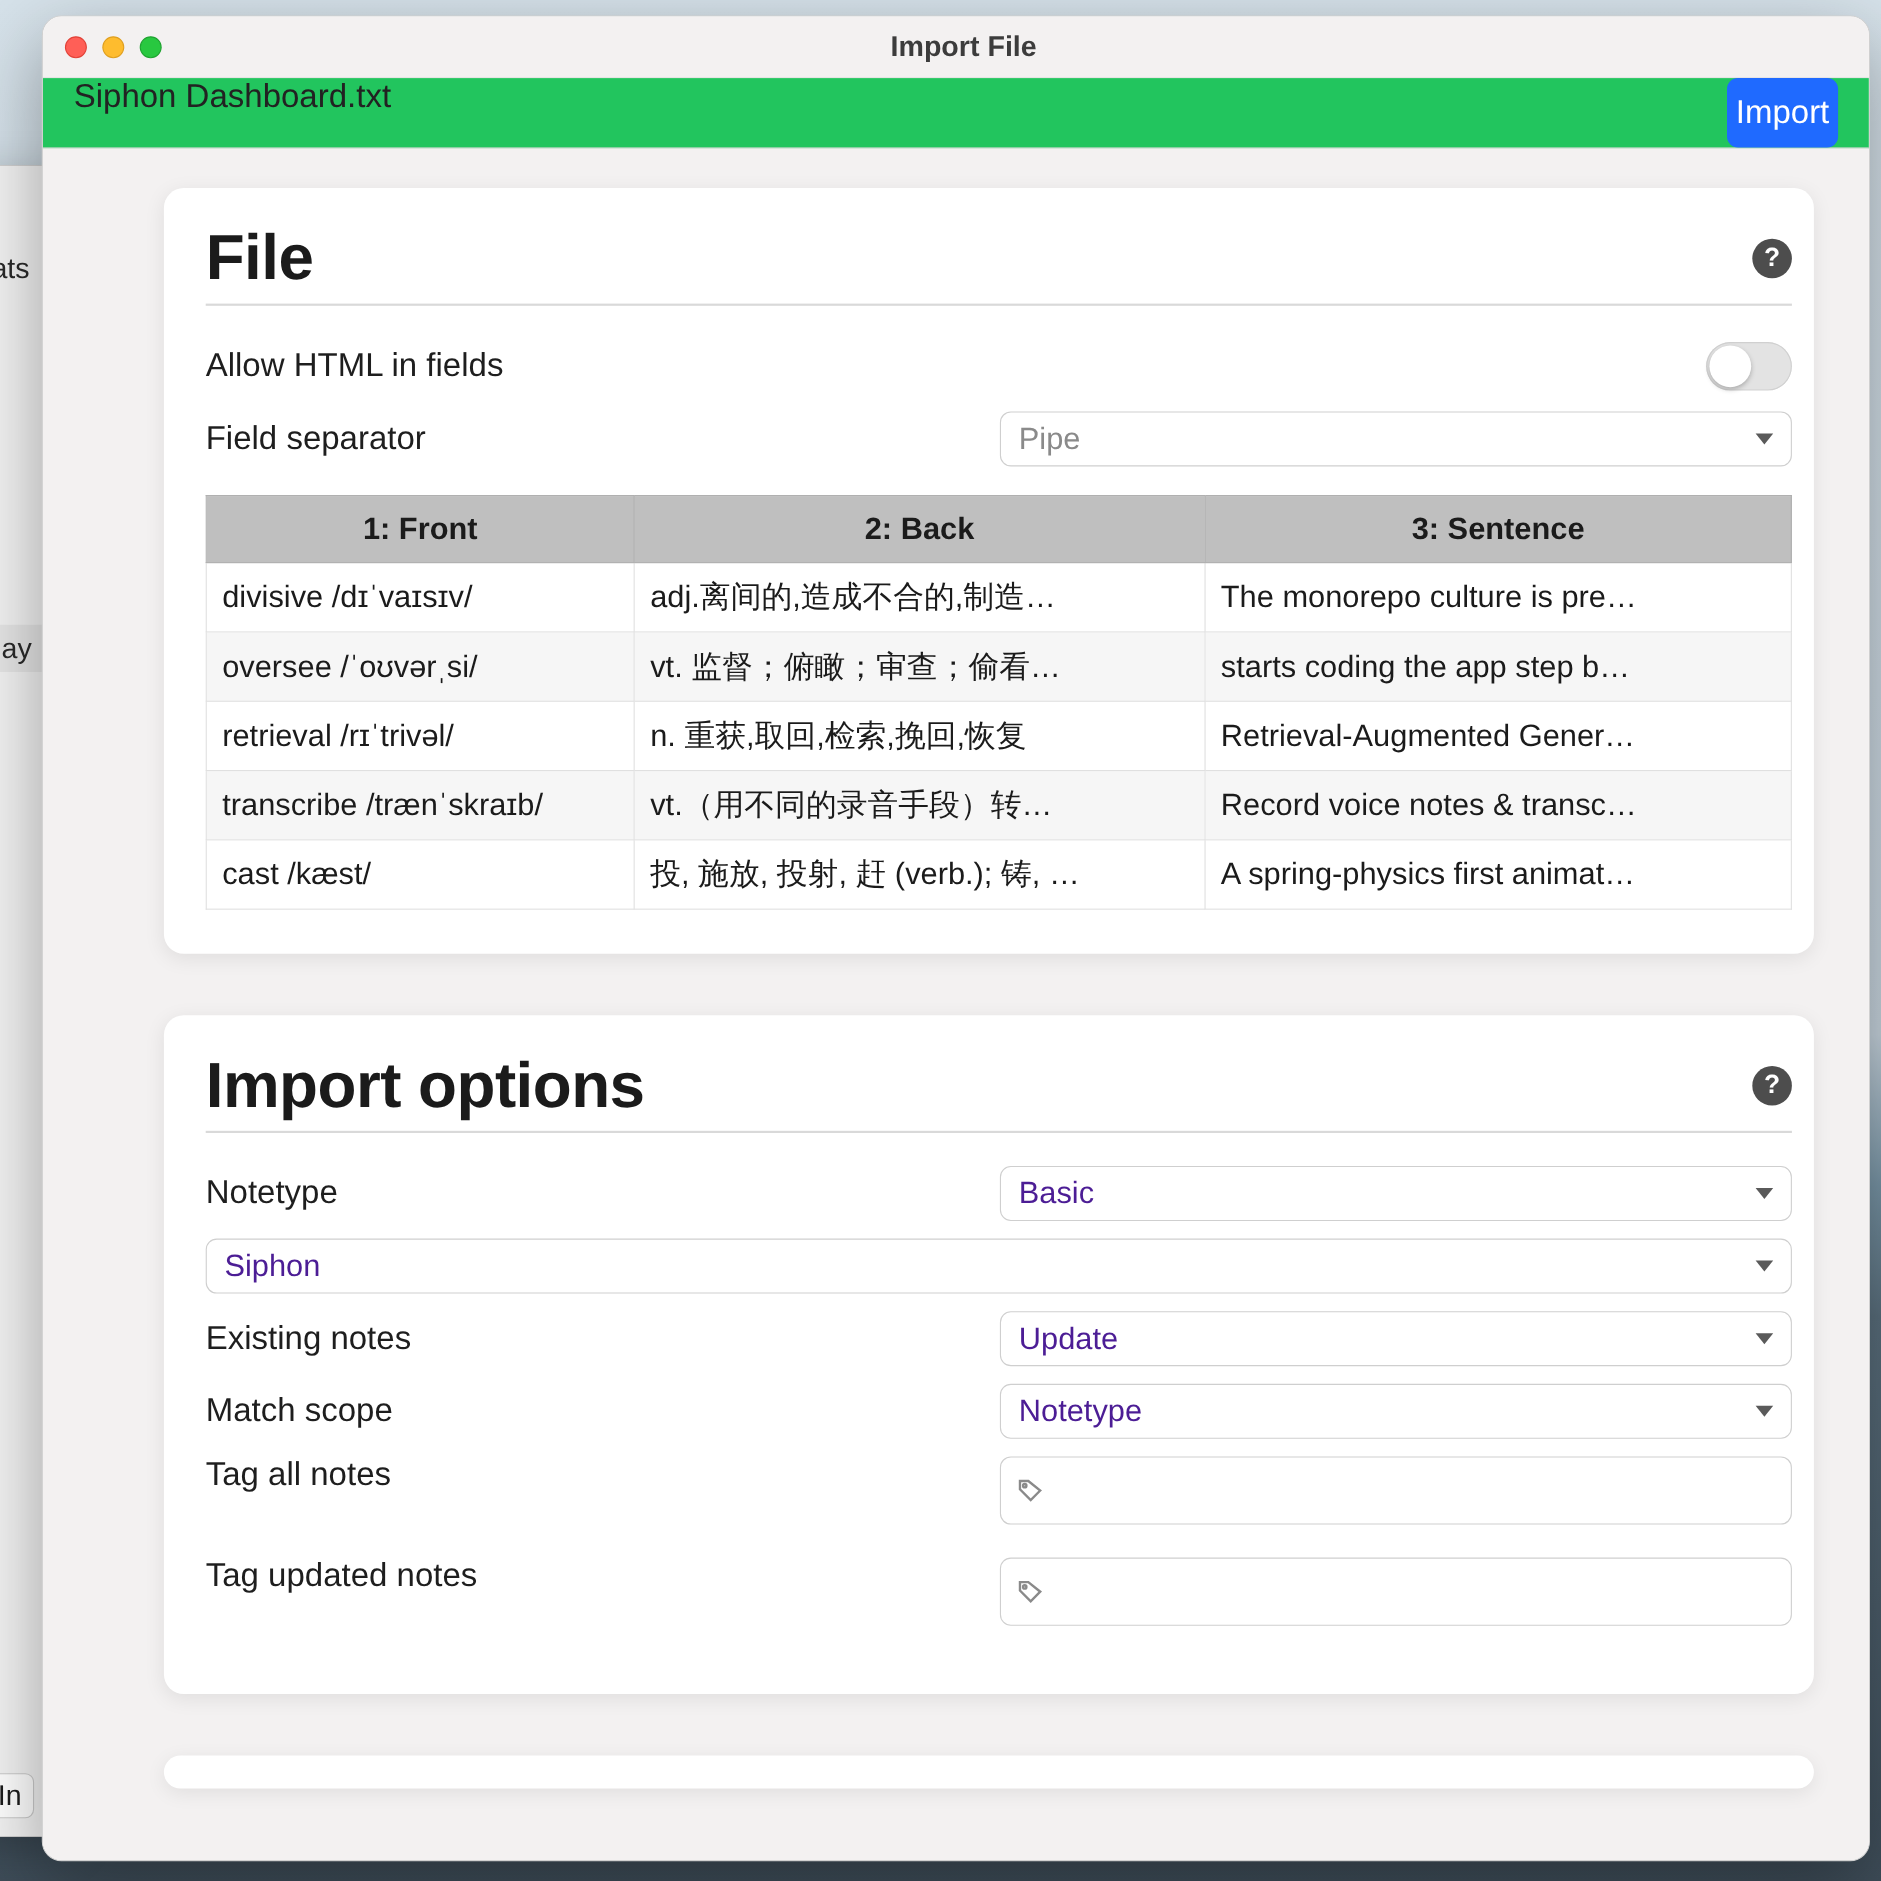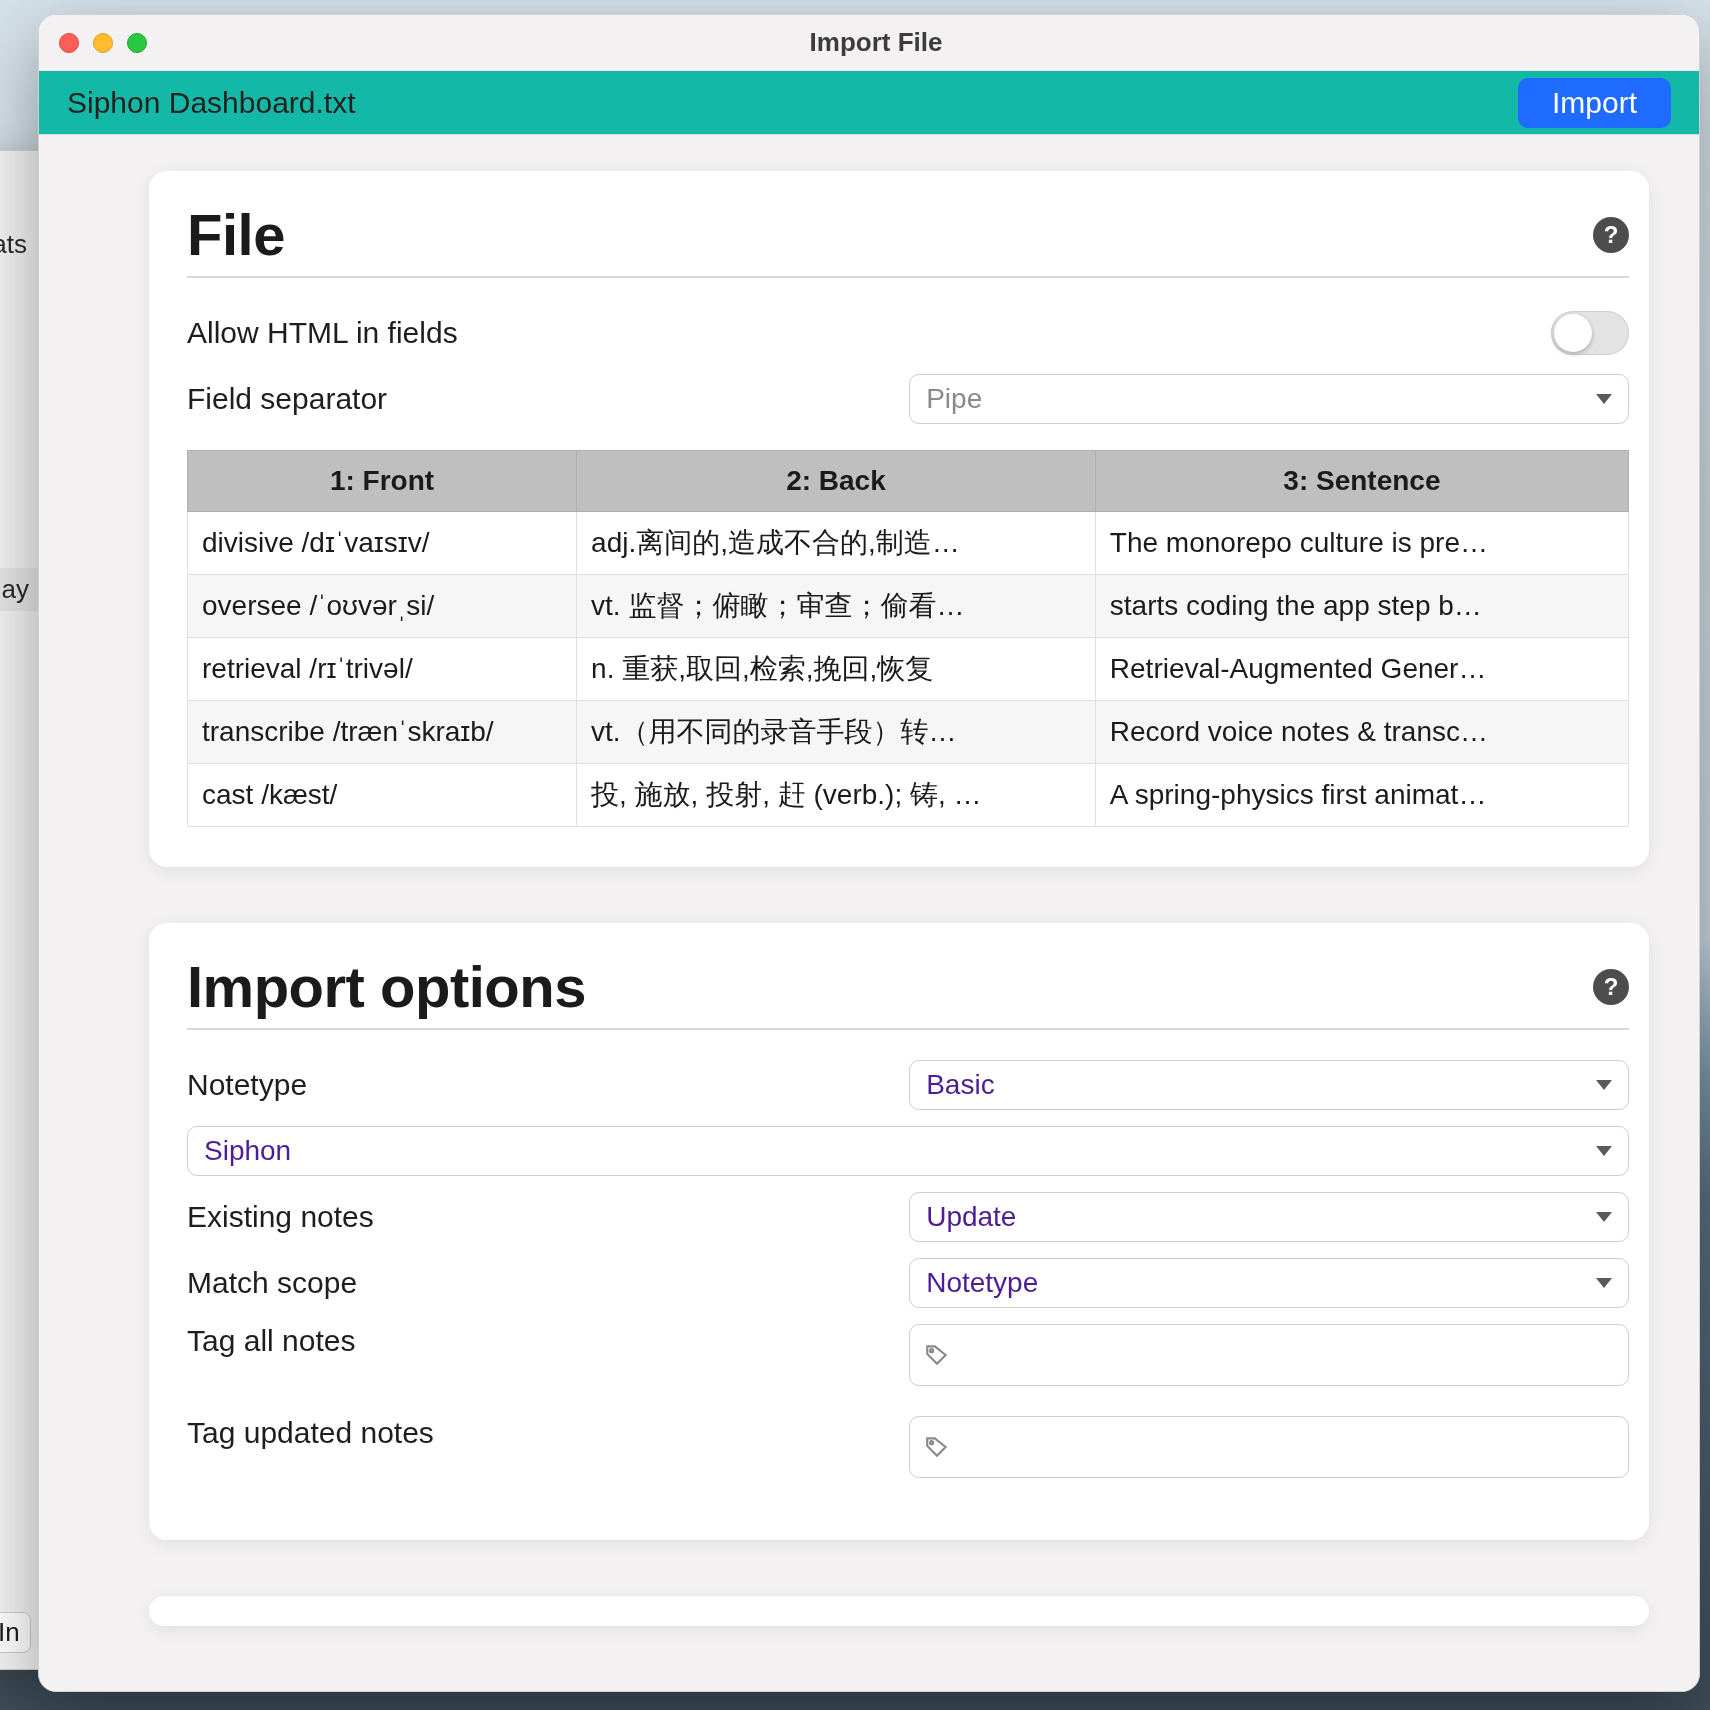--- a/index.html
+++ b/index.html
@@ -58,35 +58,34 @@
   .traffic { display:flex; gap:14px; }
   .traffic .dot { width:20px; height:20px; border-radius:50%; }
   .dot.red { background:#ff5f57; border:1px solid #e24238; }
   .dot.yellow { background:#febc2e; border:1px solid #e0a020; }
   .dot.green { background:#28c840; border:1px solid #1fa431; }
   .titlebar .wtitle { flex:1; text-align:center; font-size:26px; font-weight:600; color:#3c3c3c; }
   .titlebar .spacer { width:74px; }
 
   .subbar {
     height: 64px;
-    background: #14b8a6;
-    display:flex;
-    align-items:center;
+    background: #22c55e;
+    display:flex;
     justify-content: space-between;
     padding: 0 28px;
     border-bottom: 1px solid #d8d6d6;
   }
   .subbar .fname { font-size:30px; color:#222; }
   .import-btn {
     background: #1f6aff;
     color:#fff;
     border:none;
     border-radius: 10px;
     font-size: 30px;
-    padding: 8px 34px;
+    padding: 8px 8px;
     cursor:pointer;
   }
 
   .content {
     flex:1;
     background: #f3f1f1;
     overflow-y: auto;
     padding: 36px 50px 10px 110px;
   }
 

